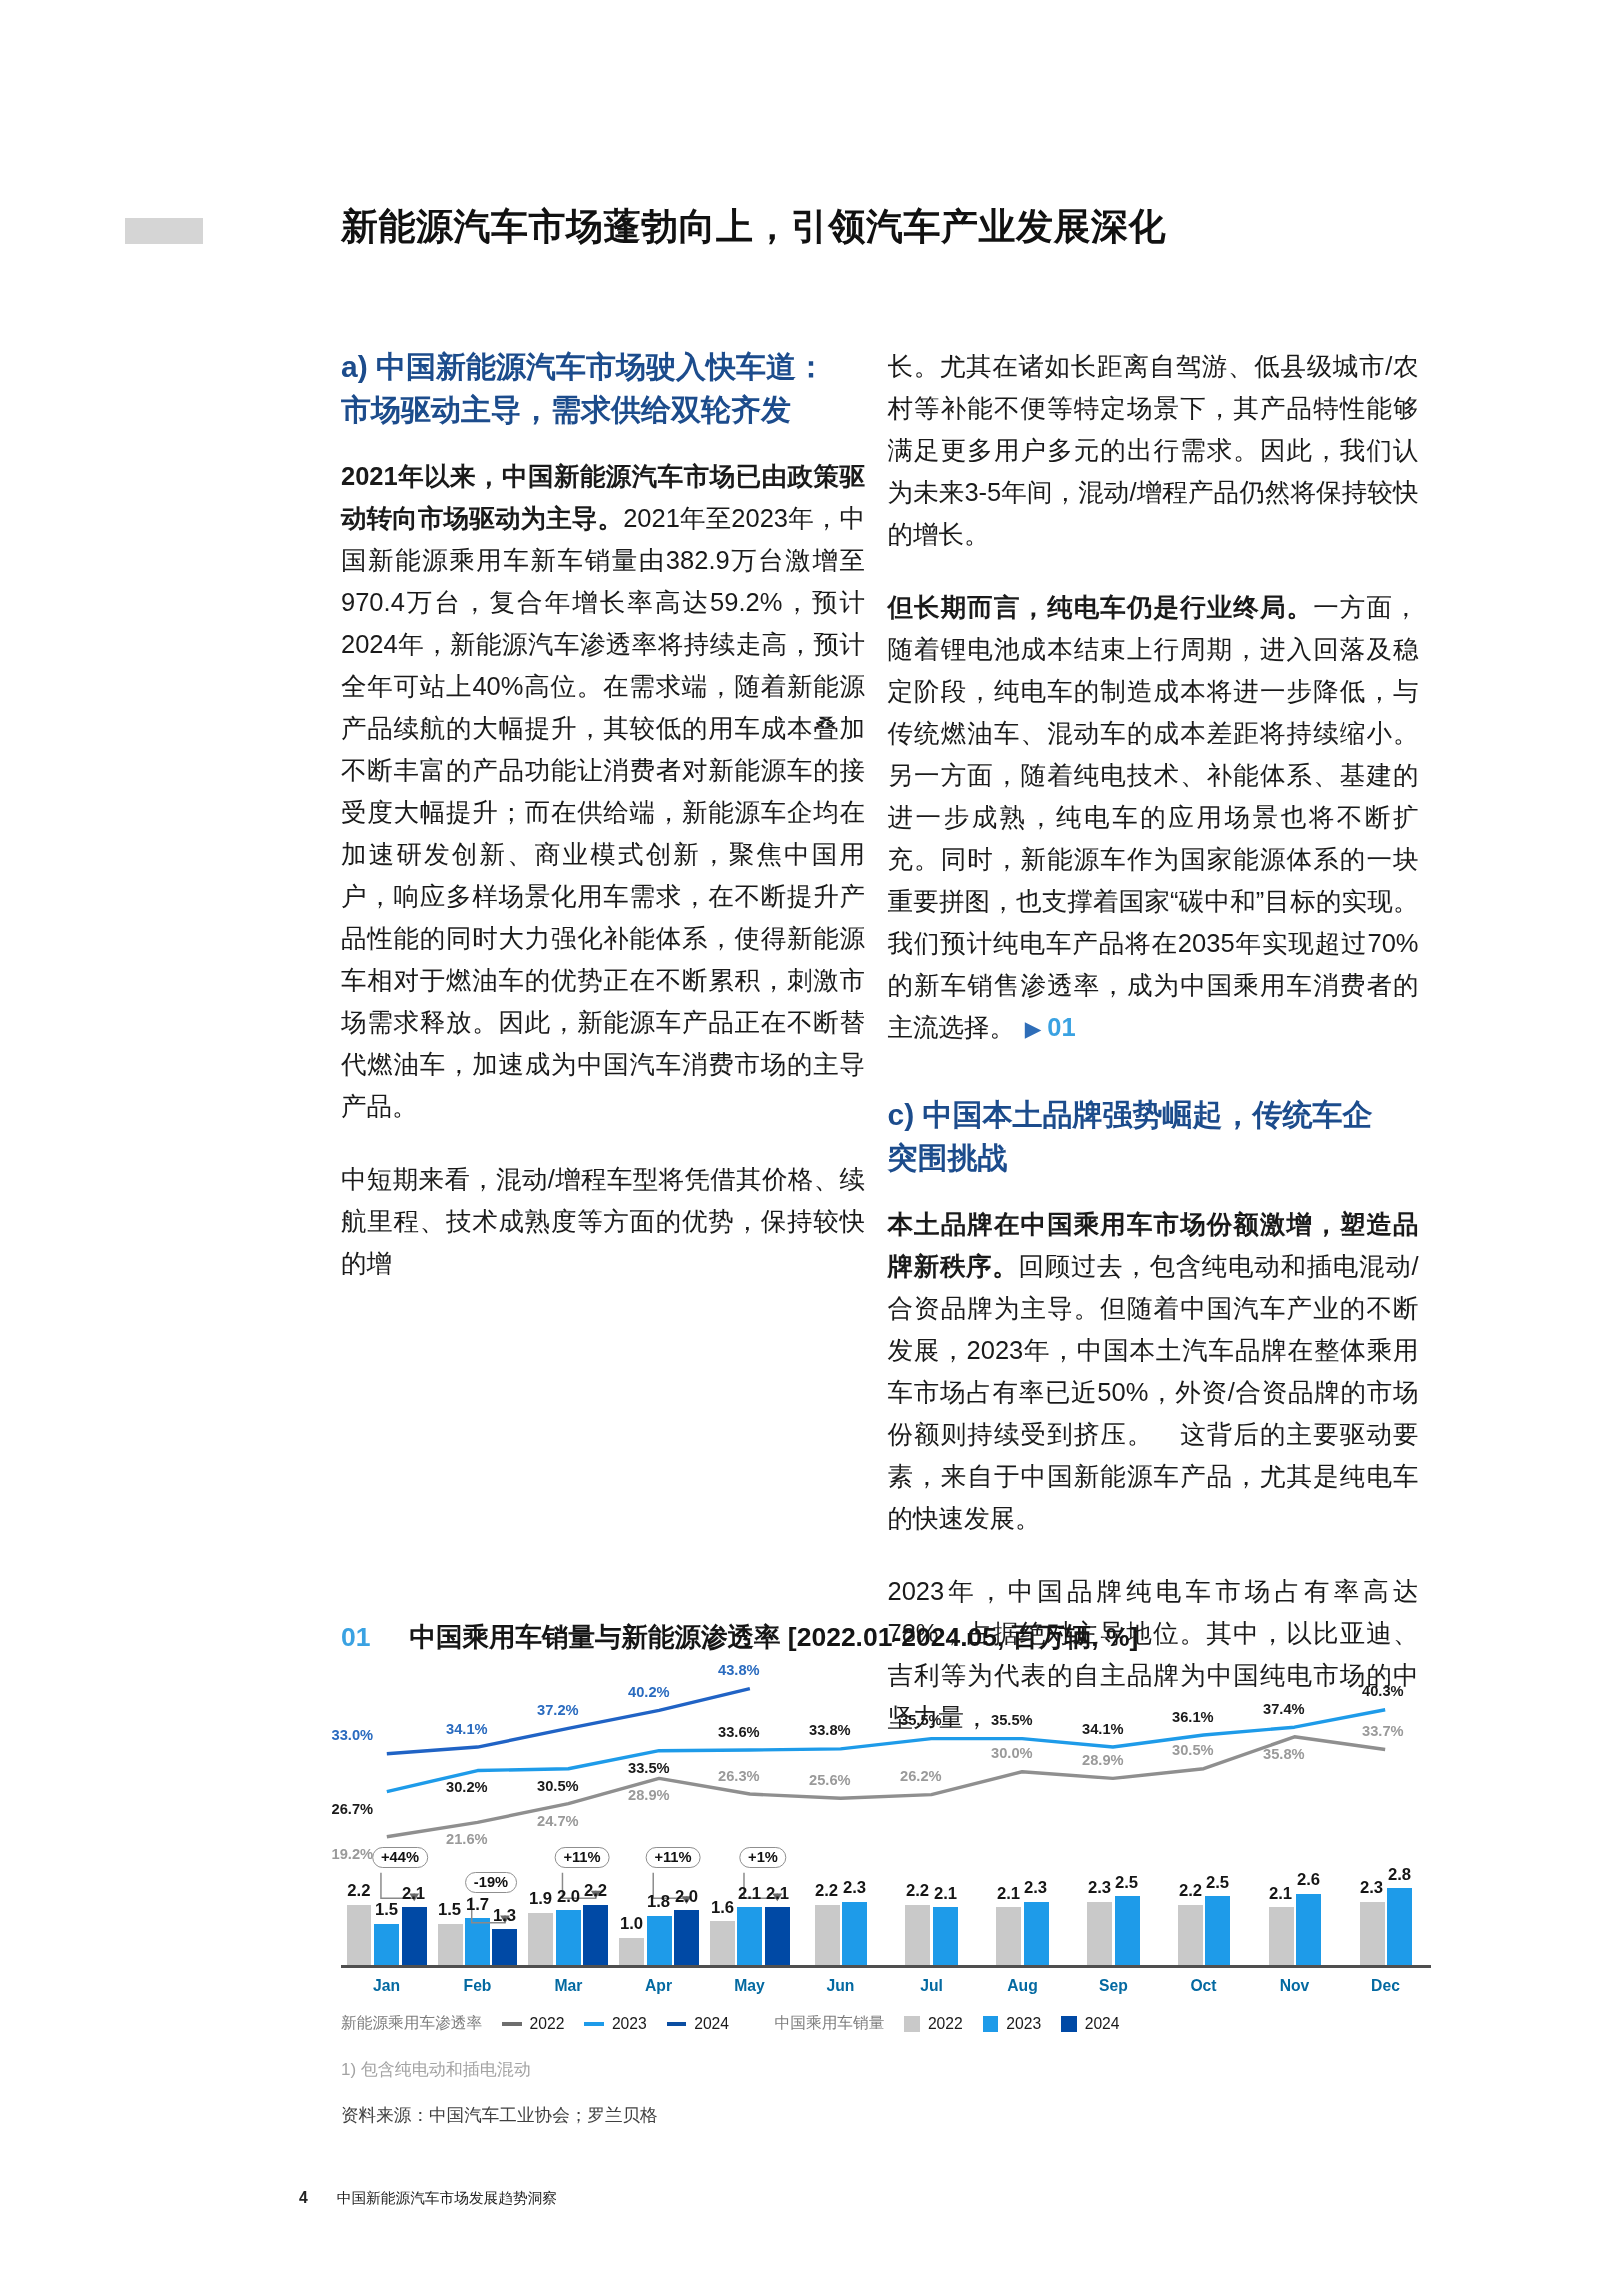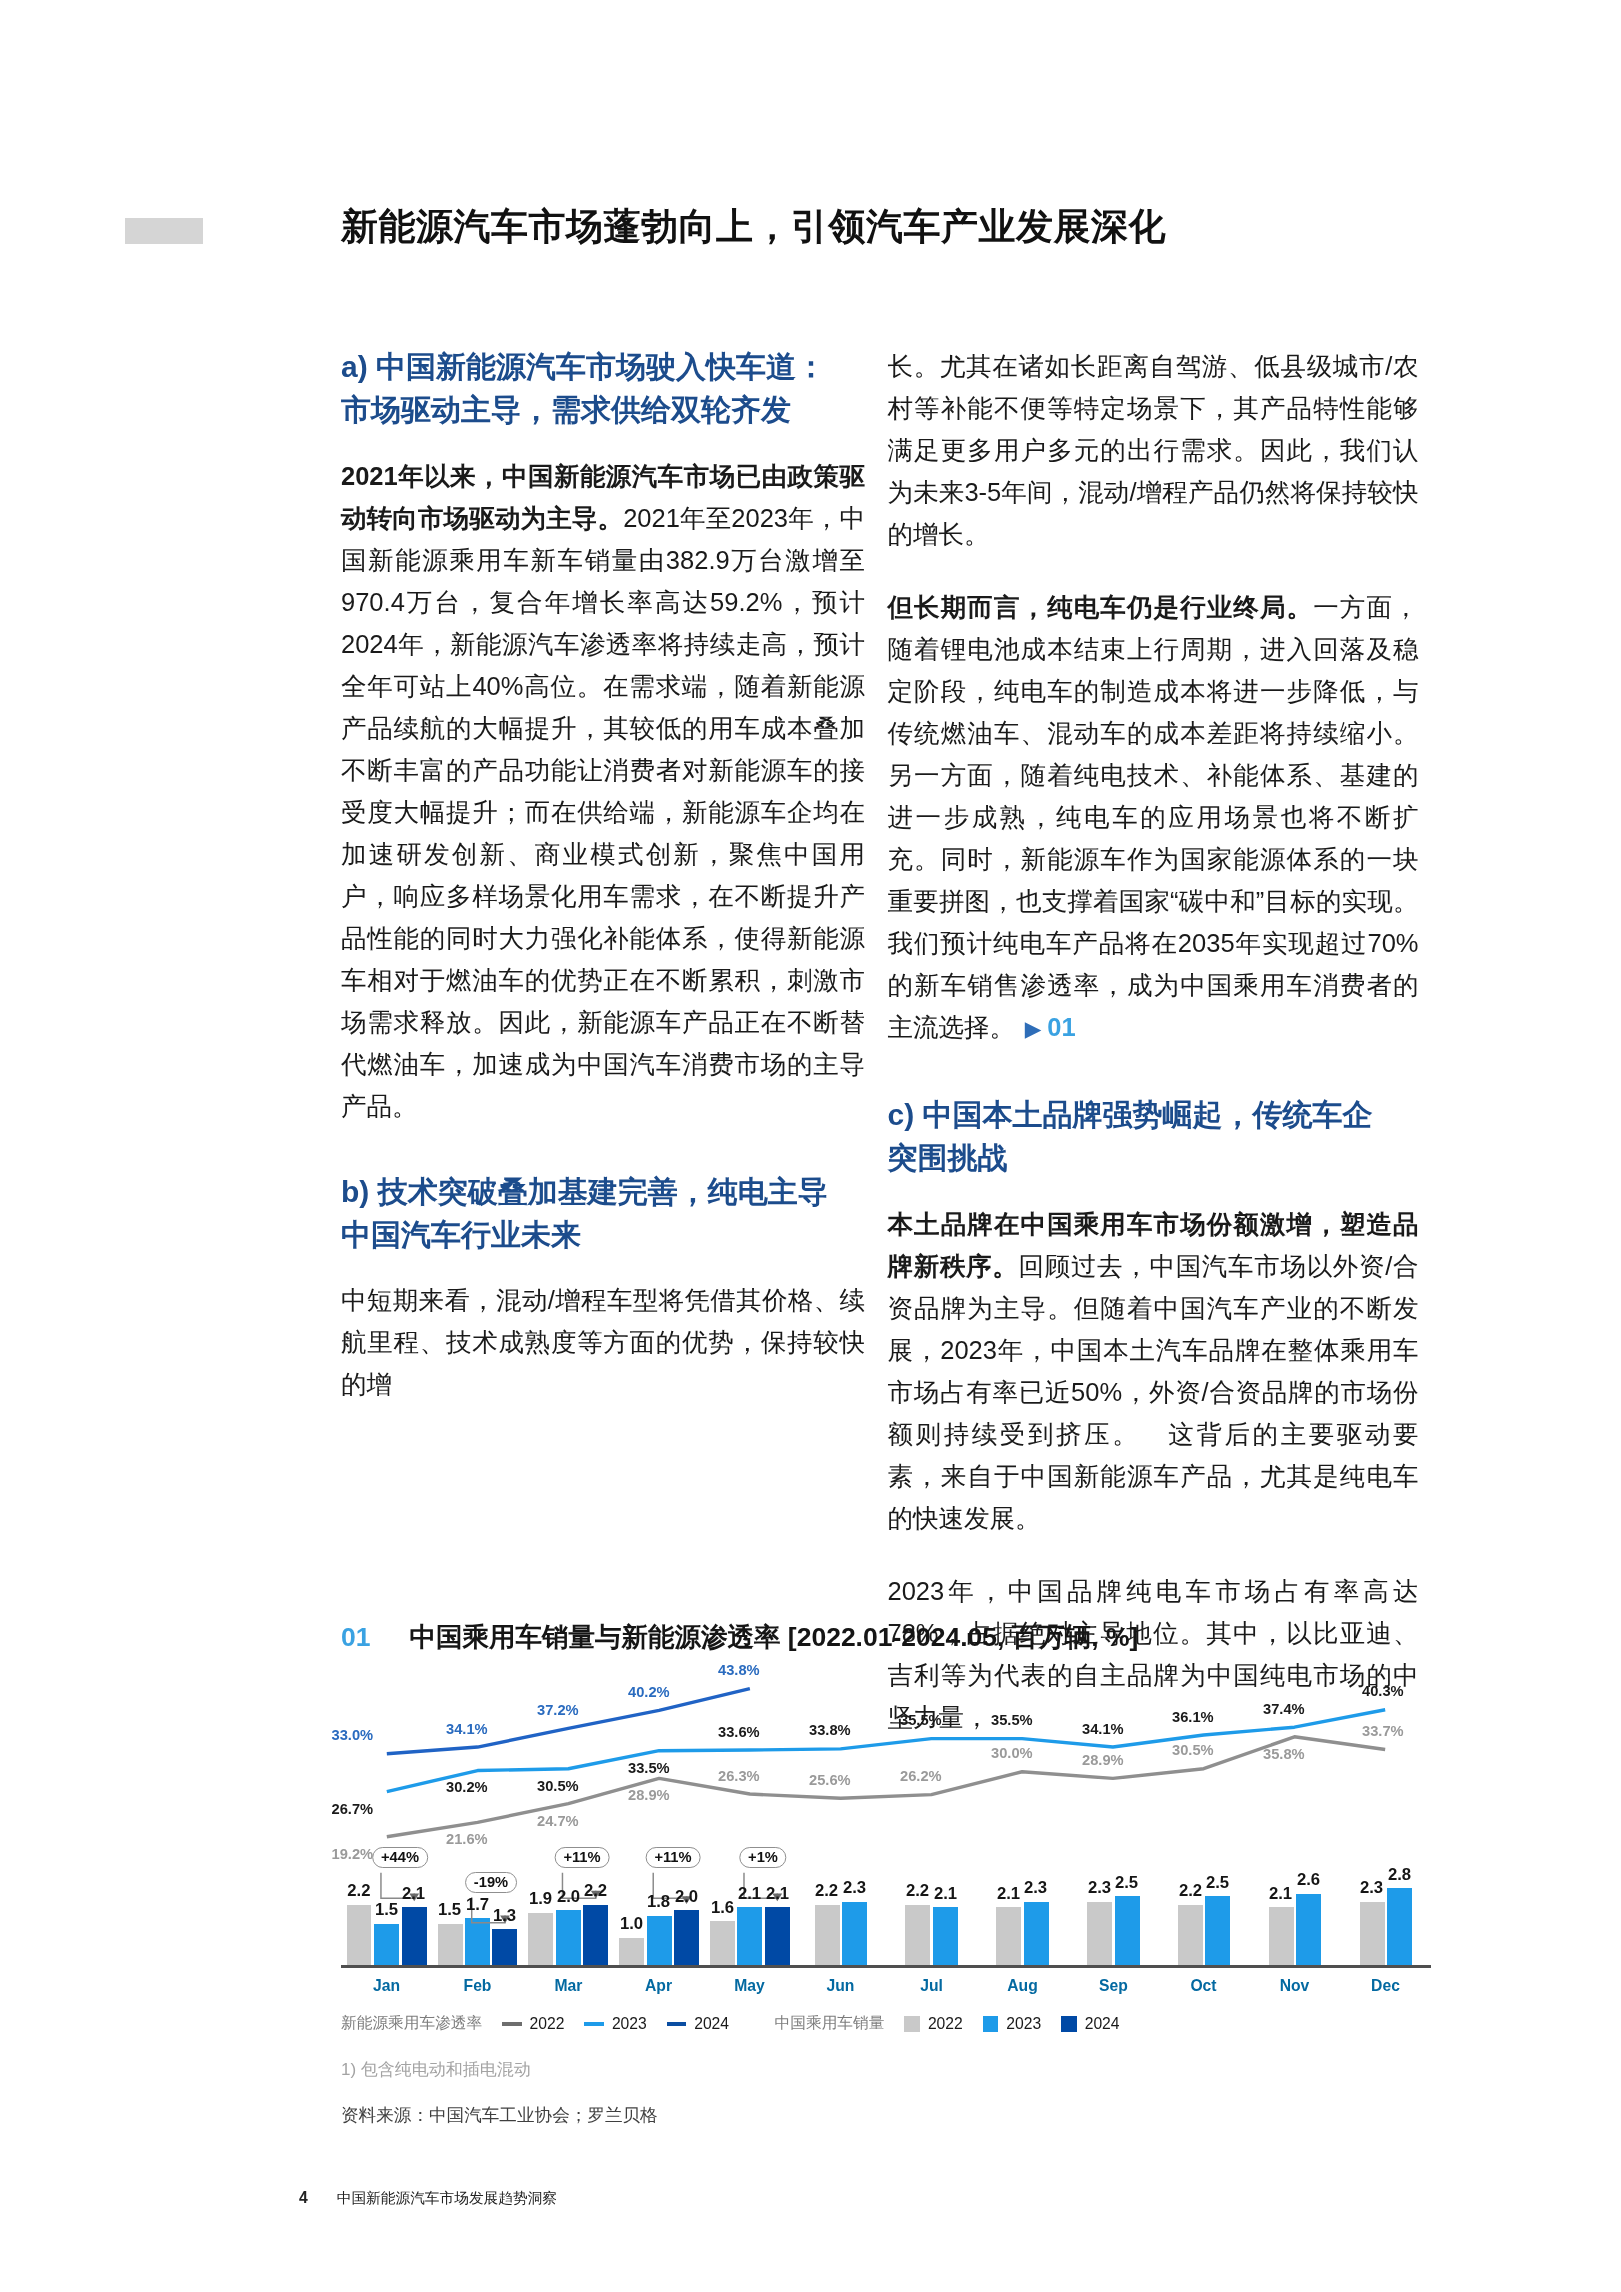--- a/index.html
+++ b/index.html
@@ -57,36 +57,32 @@
   <div class="page-title">新能源汽车市场蓬勃向上，引领汽车产业发展深化</div>
 
   <div class="columns">
     <div class="col">
       <h2 class="sec-heading">
         <div>a) 中国新能源汽车市场驶入快车道：</div>
         <div>市场驱动主导，需求供给双轮齐发</div>
       </h2>
       <p><span class="lead">2021年以来，中国新能源汽车市场已由政策驱动转向市场驱动为主导。</span><span>2021年至2023年，中国新能源乘用车新车销量由382.9万台激增至970.4万台，复合年增长率高达59.2%，预计2024年，新能源汽车渗透率将持续走高，预计全年可站上40%高位。在需求端，随着新能源产品续航的大幅提升，其较低的用车成本叠加不断丰富的产品功能让消费者对新能源车的接受度大幅提升；而在供给端，新能源车企均在加速研发创新、商业模式创新，聚焦中国用户，响应多样场景化用车需求，在不断提升产品性能的同时大力强化补能体系，使得新能源车相对于燃油车的优势正在不断累积，刺激市场需求释放。因此，新能源车产品正在不断替代燃油车，加速成为中国汽车消费市场的主导产品。</span></p>
 
-      <h2 class="sec-heading mt">
-        <div>b) 技术突破叠加基建完善，纯电主导</div>
-        <div>中国汽车行业未来</div>
-      </h2>
       <p class="tight">中短期来看，混动/增程车型将凭借其价格、续航里程、技术成熟度等方面的优势，保持较快的增</p>
     </div>
 
     <div class="col">
       <p>长。尤其在诸如长距离自驾游、低县级城市/农村等补能不便等特定场景下，其产品特性能够满足更多用户多元的出行需求。因此，我们认为未来3-5年间，混动/增程产品仍然将保持较快的增长。</p>
       <p><span class="lead">但长期而言，纯电车仍是行业终局。</span><span>一方面，随着锂电池成本结束上行周期，进入回落及稳定阶段，纯电车的制造成本将进一步降低，与传统燃油车、混动车的成本差距将持续缩小。另一方面，随着纯电技术、补能体系、基建的进一步成熟，纯电车的应用场景也将不断扩充。同时，新能源车作为国家能源体系的一块重要拼图，也支撑着国家“碳中和”目标的实现。我们预计纯电车产品将在2035年实现超过70%的新车销售渗透率，成为中国乘用车消费者的主流选择。</span><span class="ref"><span class="ref-tri">▶</span><span class="ref-num">01</span></span></p>
 
       <h2 class="sec-heading mt">
         <div>c) 中国本土品牌强势崛起，传统车企</div>
         <div>突围挑战</div>
       </h2>
-      <p><span class="lead">本土品牌在中国乘用车市场份额激增，塑造品牌新秩序。</span><span>回顾过去，中国汽车市场以外资/合资品牌为主导。但随着中国汽车产业的不断发展，2023年，中国本土汽车品牌在整体乘用车市场占有率已近50%，外资/合资品牌的市场份额则持续受到挤压。　这背后的主要驱动要素，来自于中国新能源车产品，尤其是纯电车的快速发展。</span></p>
+      <p><span class="lead">本土品牌在中国乘用车市场份额激增，塑造品牌新秩序。</span><span>回顾过去，包含纯电动和插电混动/合资品牌为主导。但随着中国汽车产业的不断发展，2023年，中国本土汽车品牌在整体乘用车市场占有率已近50%，外资/合资品牌的市场份额则持续受到挤压。　这背后的主要驱动要素，来自于中国新能源车产品，尤其是纯电车的快速发展。</span></p>
       <p>2023年，中国品牌纯电车市场占有率高达78%，占据绝对主导地位。其中，以比亚迪、吉利等为代表的自主品牌为中国纯电市场的中坚力量，</p>
     </div>
   </div>
 
   <div class="figure">
     <div class="fig-head">
       <span class="fig-num">01</span>
       <span class="fig-title">中国乘用车销量与新能源渗透率 [2022.01-2024.05, 百万辆, %]</span>
     </div>
     <div id="chart">

